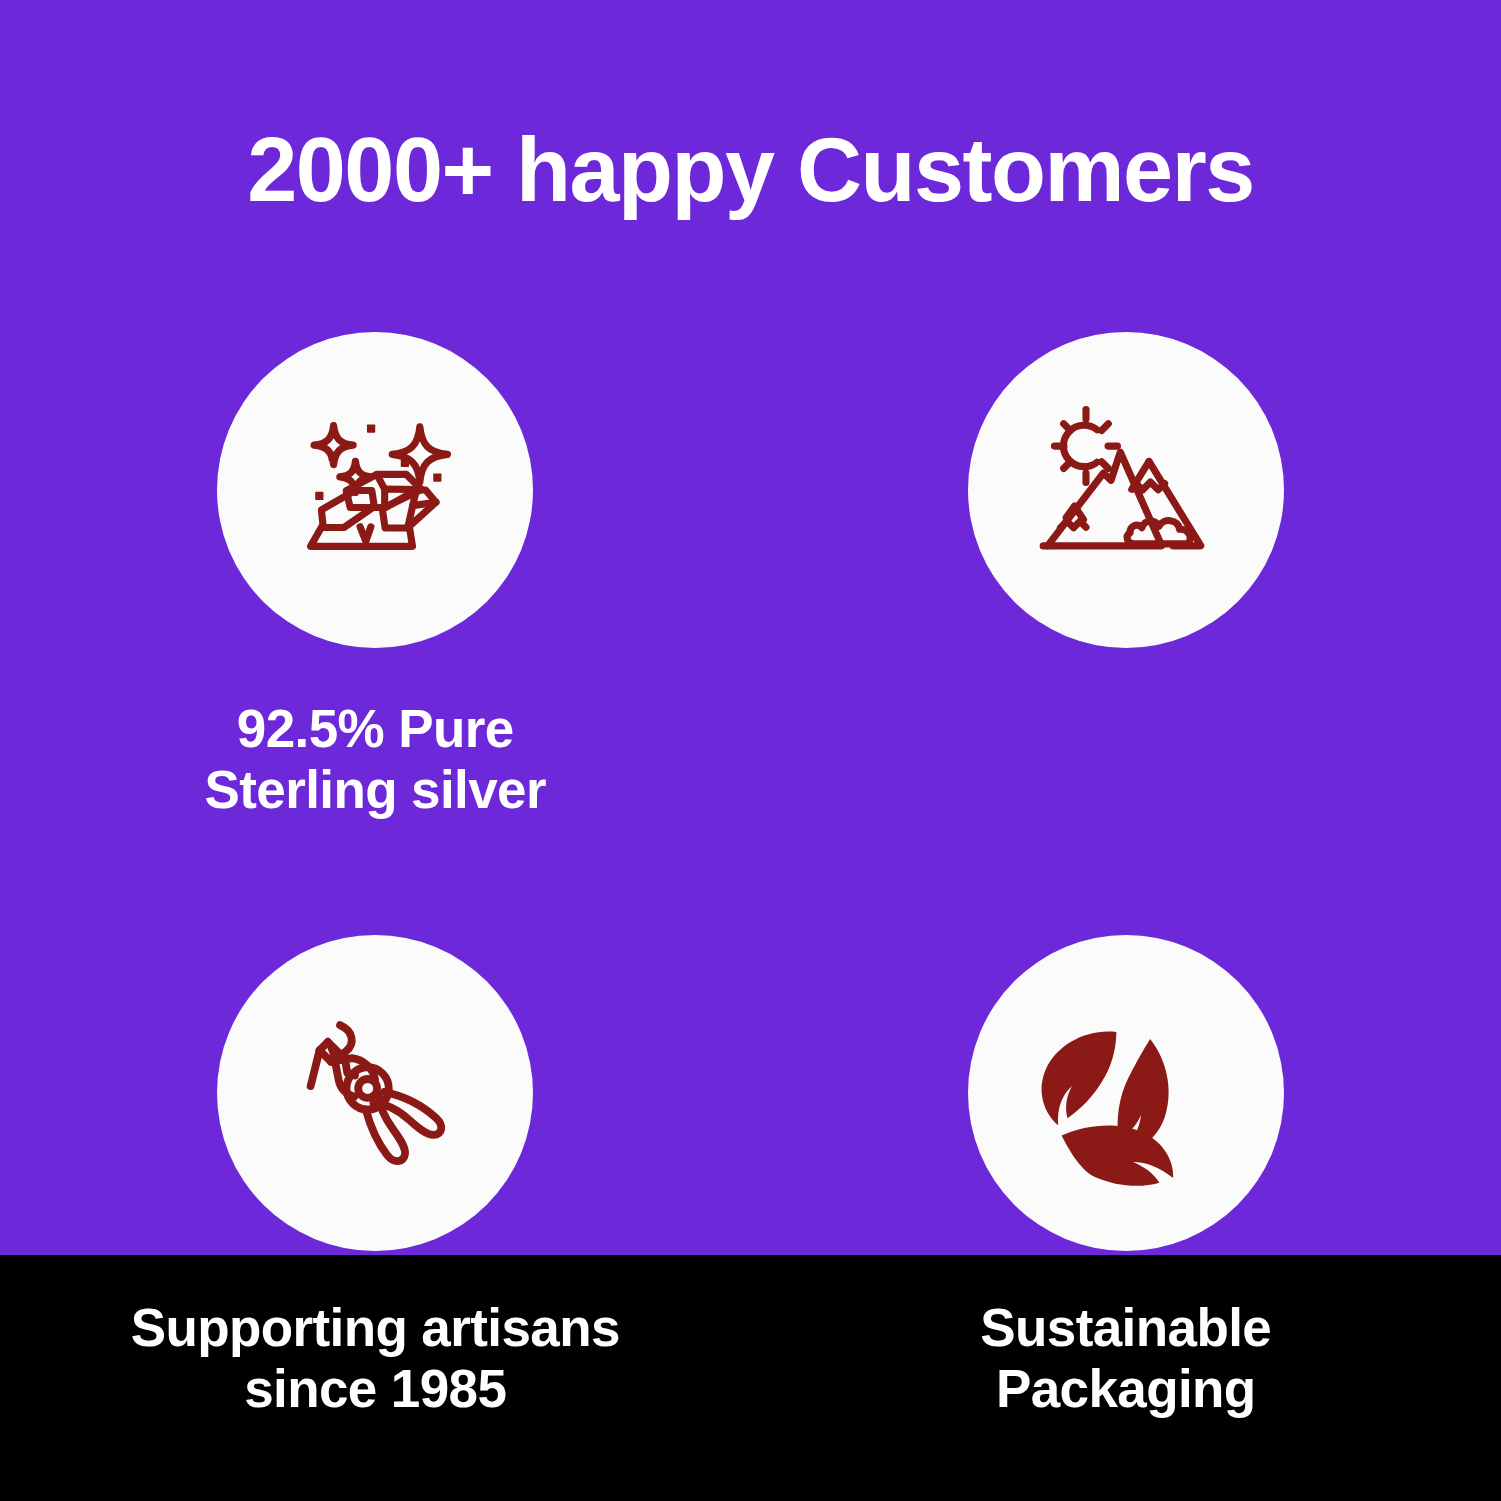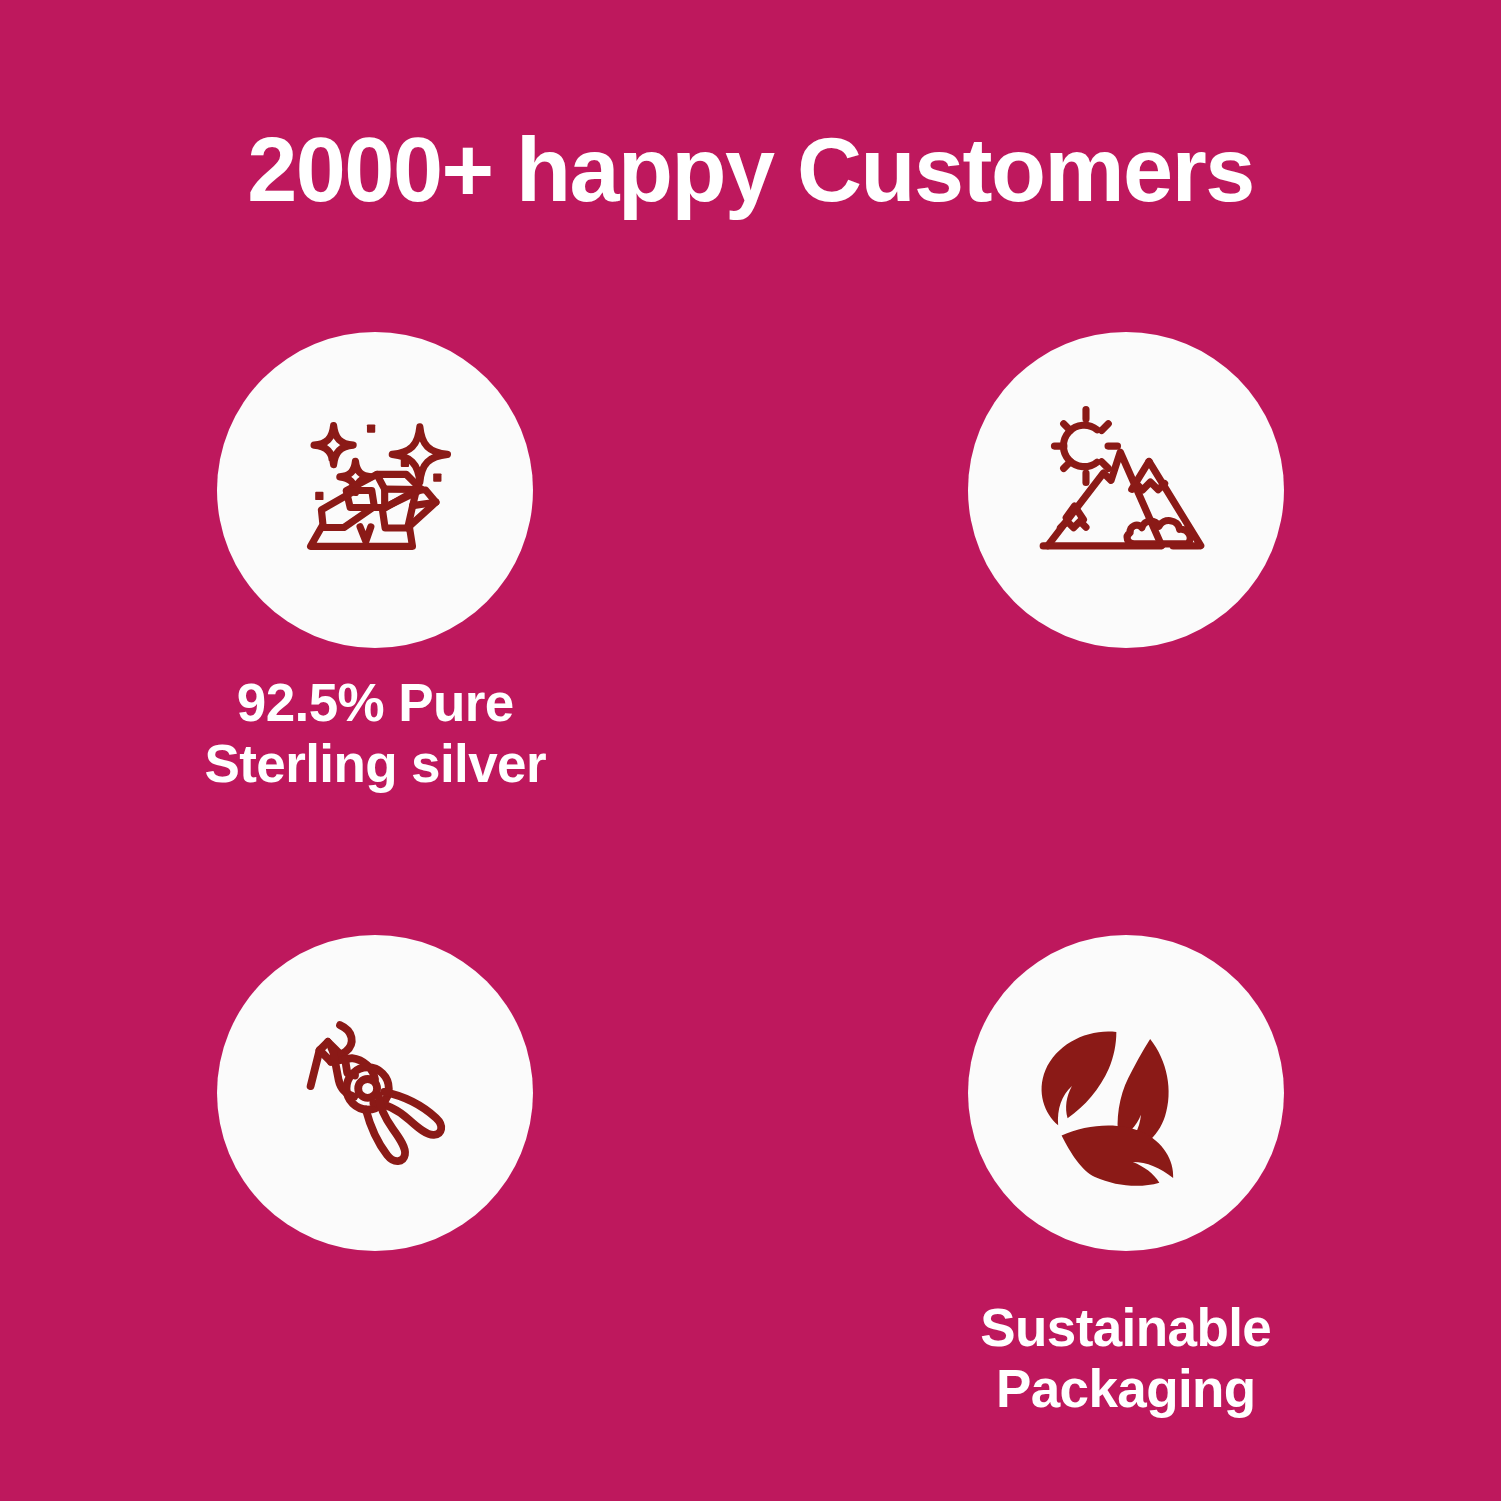--- a/index.html
+++ b/index.html
@@ -9,22 +9,22 @@
   body {
     width: 1501px;
     height: 1501px;
     background: #000000;
     font-family: "Liberation Sans", sans-serif;
     overflow: hidden;
   }
   .poster {
     position: relative;
     width: 1501px;
-    height: 1501px;
-    background: #be185d;
+    height: 1255px;
+    background: #6d28d9;
     box-sizing: border-box;
   }
   .headline {
     position: absolute;
     top: 118px;
     left: 0;
     width: 1501px;
     text-align: center;
     color: #ffffff;
     font-size: 90px;
@@ -58,21 +58,21 @@
     align-items: center;
     justify-content: center;
     flex: none;
   }
   .icon-circle svg {
     width: 230px;
     height: 230px;
     display: block;
   }
   .feature-label {
-    margin-top: 24px;
+    margin-top: 50px;
     text-align: center;
     color: #ffffff;
     font-size: 53px;
     line-height: 61px;
     font-weight: 700;
     letter-spacing: -0.6px;
     white-space: pre-line;
   }
   .row-2 .feature-label { margin-top: 46px; }
 </style>
@@ -169,20 +169,22 @@
           <path d="M38.4 41.6 L41.3 42.4"></path>
 
           <circle cx="46.8" cy="48.0" r="9.2"></circle>
           <circle cx="46.8" cy="48.0" r="4.1"></circle>
 
           <path d="M54.0 49.5 C62.0 51.2 70.5 55.3 76.5 60.8 C80.2 64.2 79.1 68.0 75.6 68.2 C72.6 68.4 69.0 65.4 65.0 61.8 C59.8 57.1 54.6 54.6 49.3 54.3"></path>
 
           <path d="M46.0 57.2 C47.8 64.0 51.0 71.5 55.3 77.0 C58.3 80.8 62.3 80.2 63.0 76.8 C63.6 73.9 60.9 70.0 57.8 65.7 C53.9 60.3 51.9 55.5 51.6 51.0"></path>
         </svg>
       </div>
+      <div class="feature-label">Supporting artisans
+since 1985</div>
     </div>
 
     <div class="feature row-2">
       <div class="icon-circle">
         <svg viewBox="0 0 100 100" fill="#8b1a17" stroke="none">
           <g>
 
             <path d="M45.8 23.5 C33.5 22.0 20.0 28.5 15.0 40.0 C11.0 49.5 14.5 59.0 20.5 64.0 C20.0 57.0 22.0 51.0 26.5 47.0 C24.0 51.5 23.3 56.5 24.6 61.0 C32.0 56.0 38.8 48.0 42.5 39.5 C44.8 34.2 45.8 28.5 45.8 23.5 Z"></path>
 
             <path d="M60.5 26.5 C68.0 36.0 70.5 49.0 67.0 60.0 C64.0 69.5 56.0 75.5 48.0 76.0 C53.0 71.0 56.0 65.5 56.5 59.5 C54.5 64.5 51.0 68.0 46.8 70.0 C45.5 61.5 47.0 51.5 51.0 43.5 C53.6 38.2 57.0 32.0 60.5 26.5 Z"></path>

